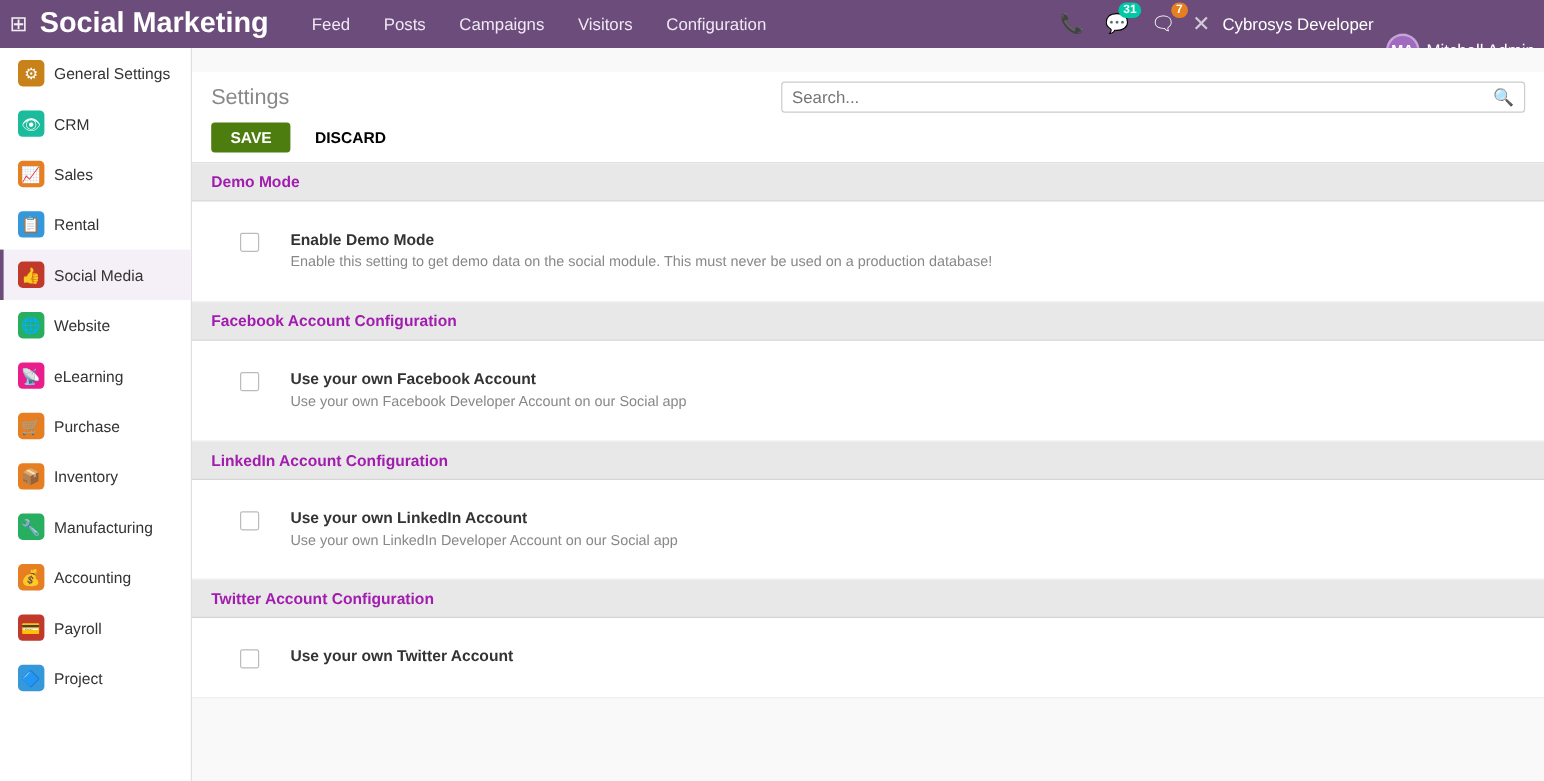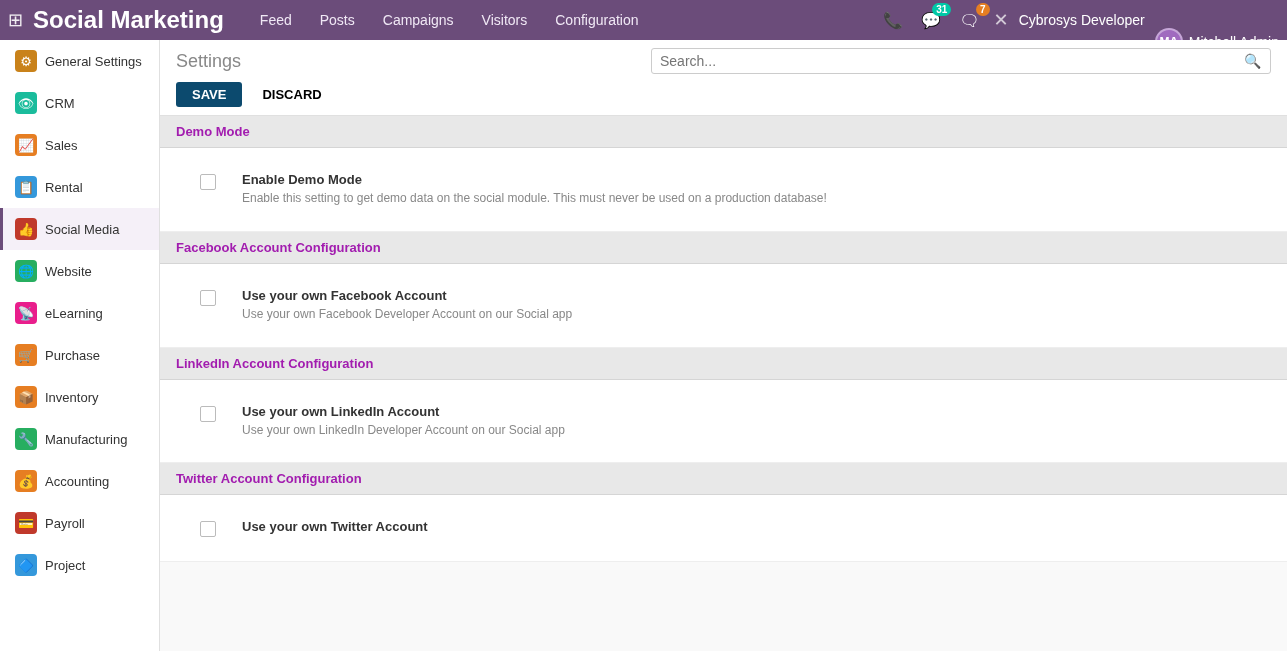--- a/index.html
+++ b/index.html
@@ -78,29 +78,30 @@
 
     
     .main { flex: 1; display: flex; flex-direction: column; overflow: hidden; background: #f9f9f9; }
 
     
     .subheader {
       background: #fff;
       padding: 8px 16px 0 16px;
       border-bottom: 1px solid #e0e0e0;
       flex-shrink: 0;
+      margin-top: 20px;
     }
     .subheader-top { display: flex; align-items: center; justify-content: space-between; margin-bottom: 8px; }
     .settings-title { font-size: 18px; color: #888; font-weight: 400; }
     .search-container { display: flex; align-items: center; border: 1px solid #ccc; border-radius: 3px; background: #fff; padding: 4px 8px; width: 620px; }
     .search-input { border: none; outline: none; flex: 1; font-size: 14px; color: #555; background: transparent; }
     .search-icon { color: #888; font-size: 14px; }
     .action-bar { display: flex; gap: 8px; padding-bottom: 8px; }
     .btn-save {
-      background: #0c4a6e; color: #fff; border: none; border-radius: 3px;
+      background: #4d7c0f; color: #fff; border: none; border-radius: 3px;
       padding: 5px 16px; font-size: 13px; font-weight: 600; cursor: pointer;
     }
     .btn-discard {
       background: none; color: #000000; border: none;
       padding: 5px 12px; font-size: 13px; font-weight: 600; cursor: pointer;
     }
 
     
     .settings-content { flex: 1; overflow-y: auto; padding: 0; }
     .section-header {

